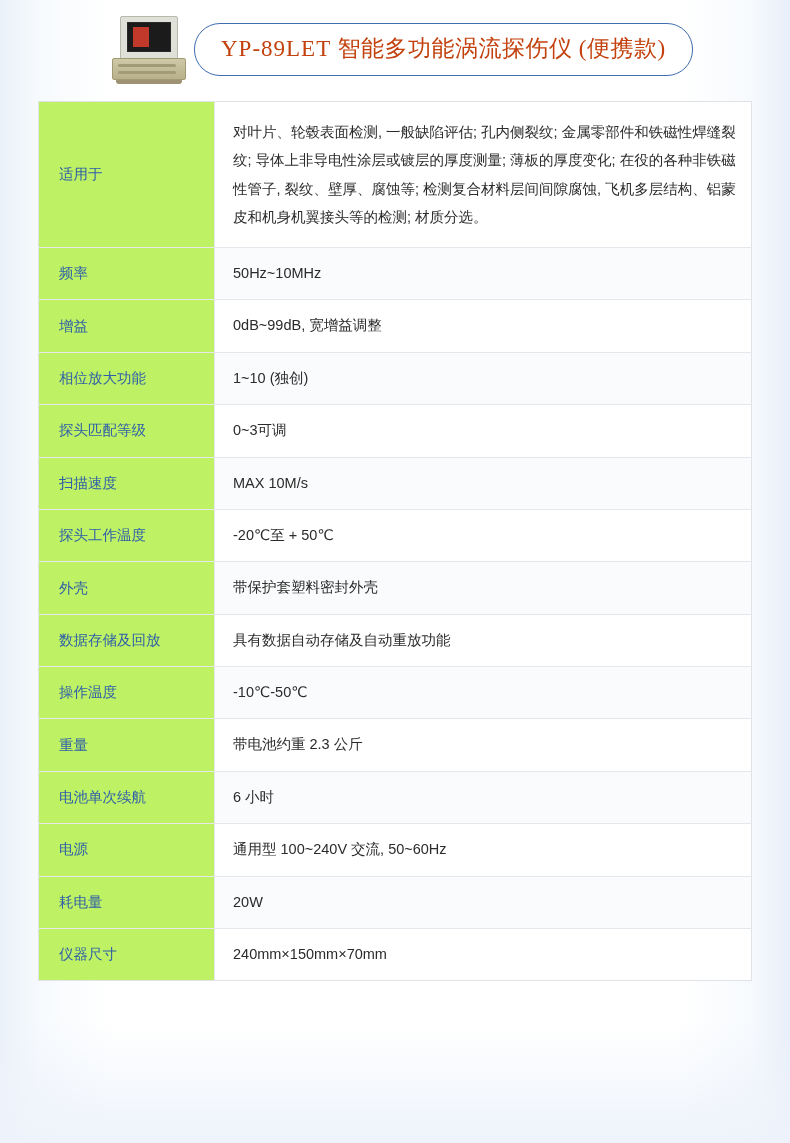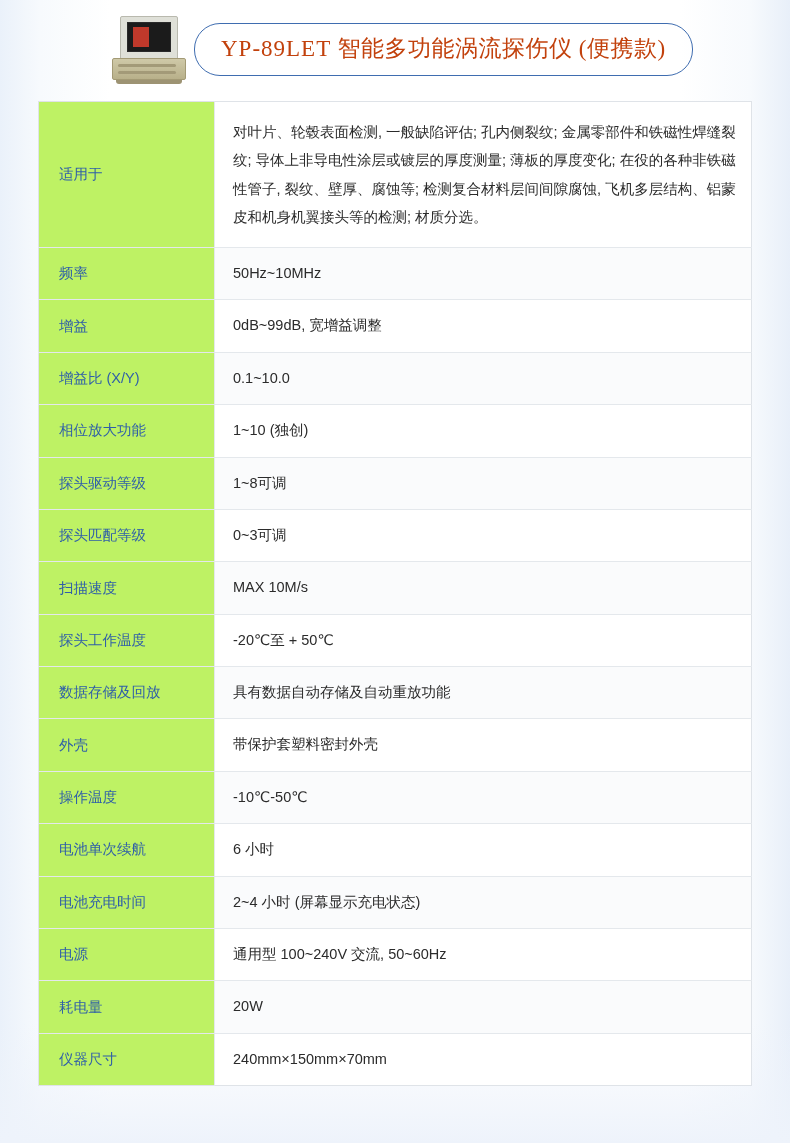--- a/index.html
+++ b/index.html
@@ -175,64 +175,56 @@
       </tr>
       <tr>
         <td class="label">频率</td>
         <td class="value">50Hz~10MHz</td>
       </tr>
       <tr>
         <td class="label">增益</td>
         <td class="value">0dB~99dB, 宽增益调整</td>
       </tr>
       <tr>
-        <td class="label">增益比 (X/Y)</td>
-        <td class="value">0.1~10.0</td>
-      </tr>
-      <tr>
         <td class="label">相位放大功能</td>
         <td class="value">1~10 (独创)</td>
       </tr>
       <tr>
-        <td class="label">探头驱动等级</td>
-        <td class="value">1~8可调</td>
-      </tr>
-      <tr>
         <td class="label">探头匹配等级</td>
         <td class="value">0~3可调</td>
       </tr>
       <tr>
         <td class="label">扫描速度</td>
         <td class="value">MAX 10M/s</td>
       </tr>
       <tr>
         <td class="label">探头工作温度</td>
         <td class="value">-20℃至 + 50℃</td>
       </tr>
       <tr>
+        <td class="label">外壳</td>
+        <td class="value">带保护套塑料密封外壳</td>
+      </tr>
+      <tr>
         <td class="label">数据存储及回放</td>
         <td class="value">具有数据自动存储及自动重放功能</td>
       </tr>
       <tr>
-        <td class="label">外壳</td>
-        <td class="value">带保护套塑料密封外壳</td>
-      </tr>
-      <tr>
         <td class="label">操作温度</td>
         <td class="value">-10℃-50℃</td>
       </tr>
       <tr>
+        <td class="label">重量</td>
+        <td class="value">带电池约重 2.3 公斤</td>
+      </tr>
+      <tr>
         <td class="label">电池单次续航</td>
         <td class="value">6 小时</td>
       </tr>
       <tr>
-        <td class="label">电池充电时间</td>
-        <td class="value">2~4 小时 (屏幕显示充电状态)</td>
-      </tr>
-      <tr>
         <td class="label">电源</td>
         <td class="value">通用型 100~240V 交流, 50~60Hz</td>
       </tr>
       <tr>
         <td class="label">耗电量</td>
         <td class="value">20W</td>
       </tr>
       <tr>
         <td class="label">仪器尺寸</td>
         <td class="value">240mm×150mm×70mm</td>

